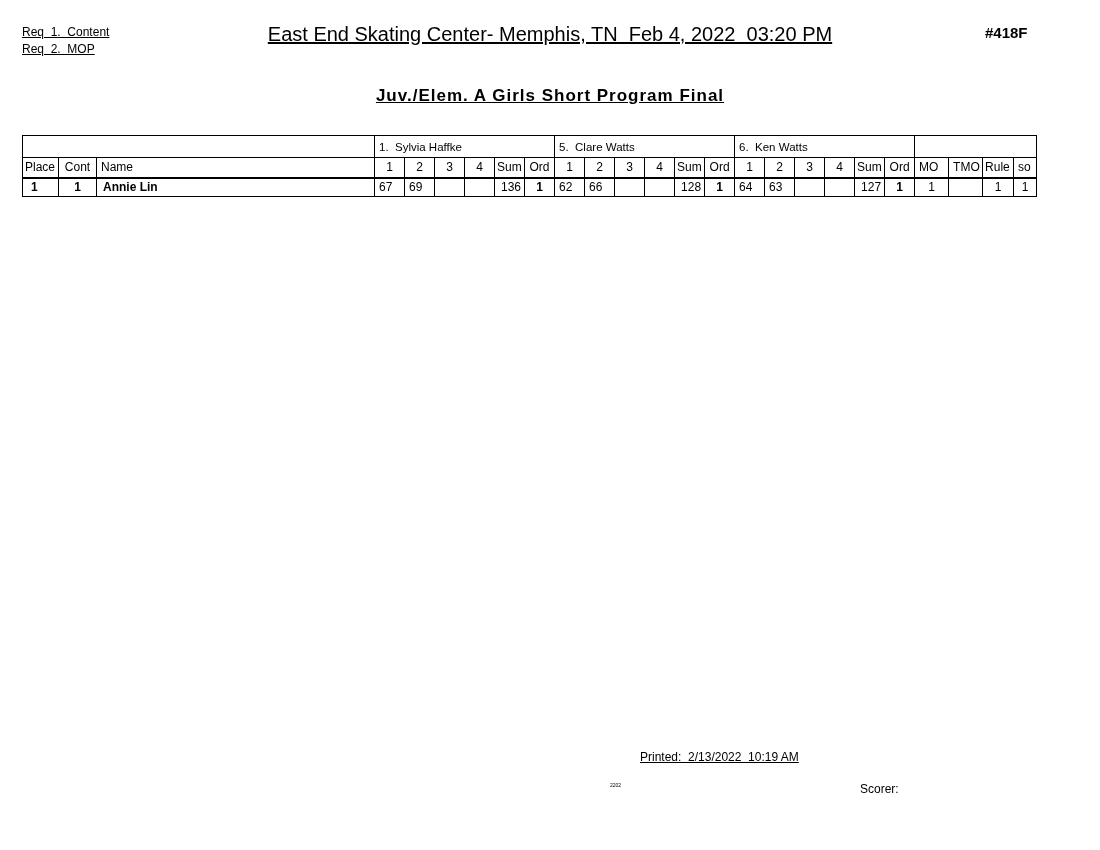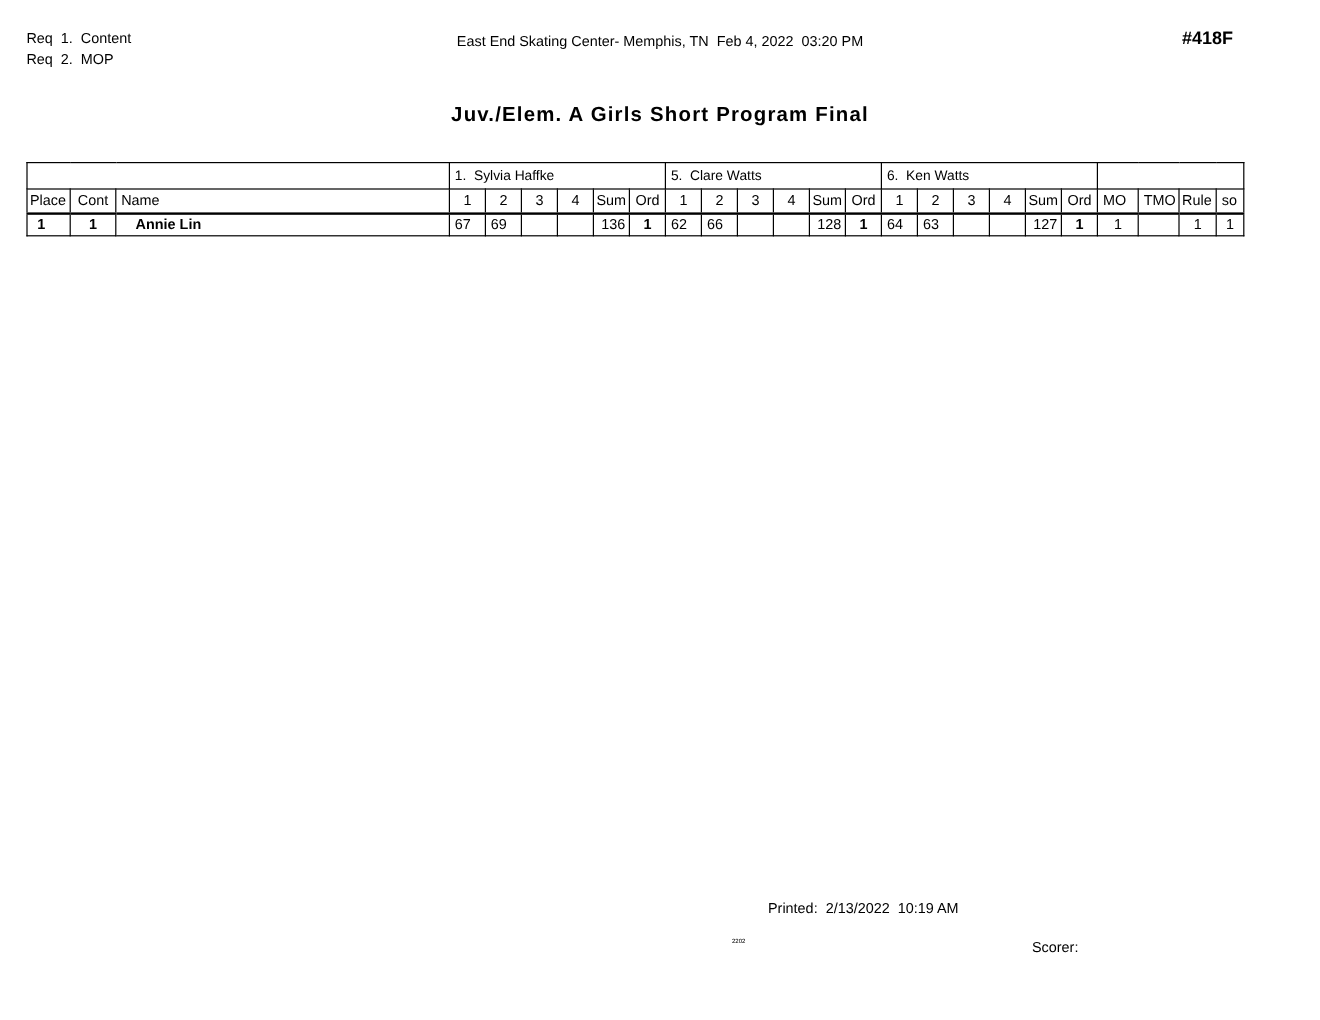--- a/index.html
+++ b/index.html
@@ -4,35 +4,35 @@
 <style>
   * { margin: 0; padding: 0; box-sizing: border-box; }
   html, body { background: #ffffff; }
   body {
     width: 1100px; height: 850px;
     position: relative;
     font-family: "Liberation Sans", "DejaVu Sans", sans-serif;
     color: #000;
     overflow: hidden;
   }
-  .pre { white-space: pre; }
+  .pre { white-space: pre; text-decoration: underline; }
 
   
   .req-block {
     position: absolute; left: 22px; top: 24px;
     font-size: 12px; line-height: 17px;
   }
 
   
   .header-block {
     position: absolute; left: 0; top: 24px; width: 1100px;
     text-align: center;
   }
   .title-line   { font-size: 16px; font-weight: bold; letter-spacing: -0.2px; line-height: 20px; }
-  .venue-line   { font-size: 12px; line-height: 20px; }
+  .venue-line   { font-size: 20px; line-height: 20px; }
   .event-line   { font-size: 17px; font-weight: bold; letter-spacing: 1px; line-height: 24px; margin-top: 40px; }
   .report-line  { font-size: 15.5px; line-height: 24px; }
 
   .event-number {
     position: absolute; left: 985px; top: 24px;
     font-size: 15px; font-weight: bold;
   }
 
   
   table.score {
@@ -154,21 +154,21 @@
     <td class="ord">Ord</td>
 
     <td class="al">MO</td>
     <td class="al">TMO</td>
     <td class="al" style="padding-left:2px">Rule</td>
     <td class="al">so</td>
   </tr>
   <tr class="data-row">
     <td class="al2 b">1</td>
     <td class="ac b">1</td>
-    <td class="al b" style="padding-left:16px">Annie Lin</td>
+    <td class="al b" style="padding-left:6px">Annie Lin</td>
 
     <td class="al">67</td>
     <td class="al">69</td>
     <td class="al"></td>
     <td class="al"></td>
     <td class="ar">136</td>
     <td class="ord b">1</td>
 
     <td class="al">62</td>
     <td class="al">66</td>

